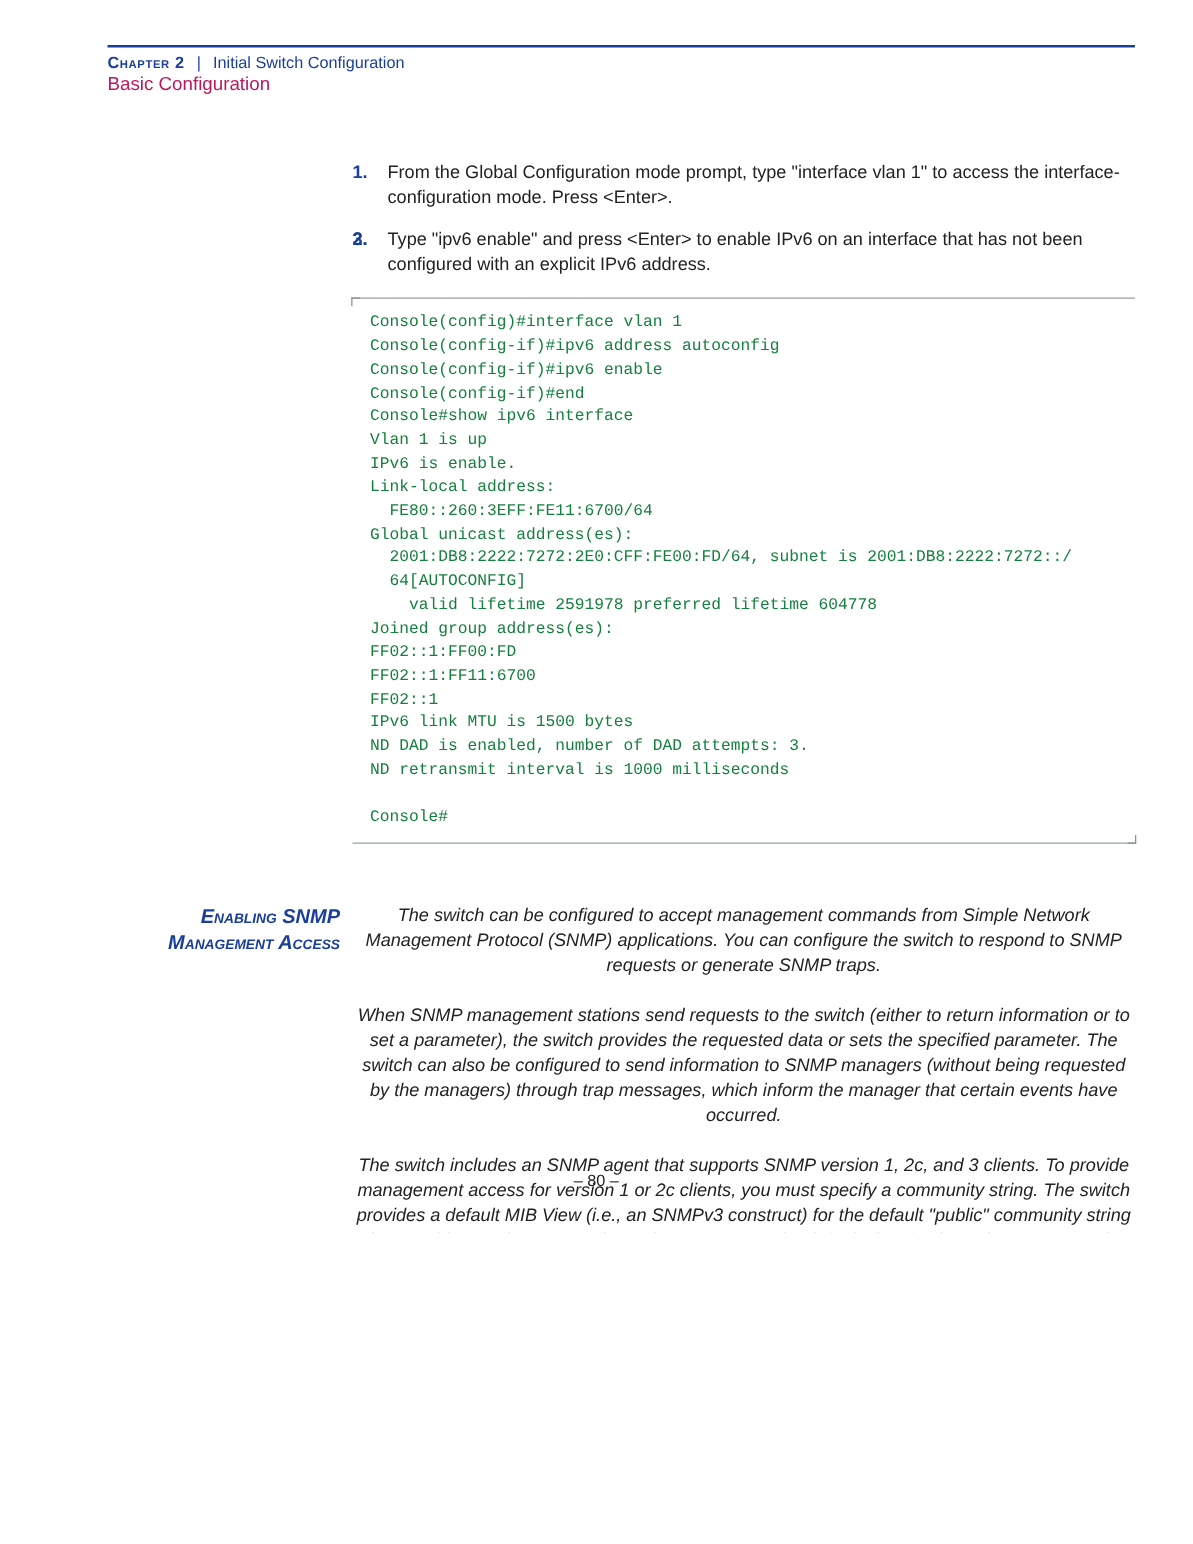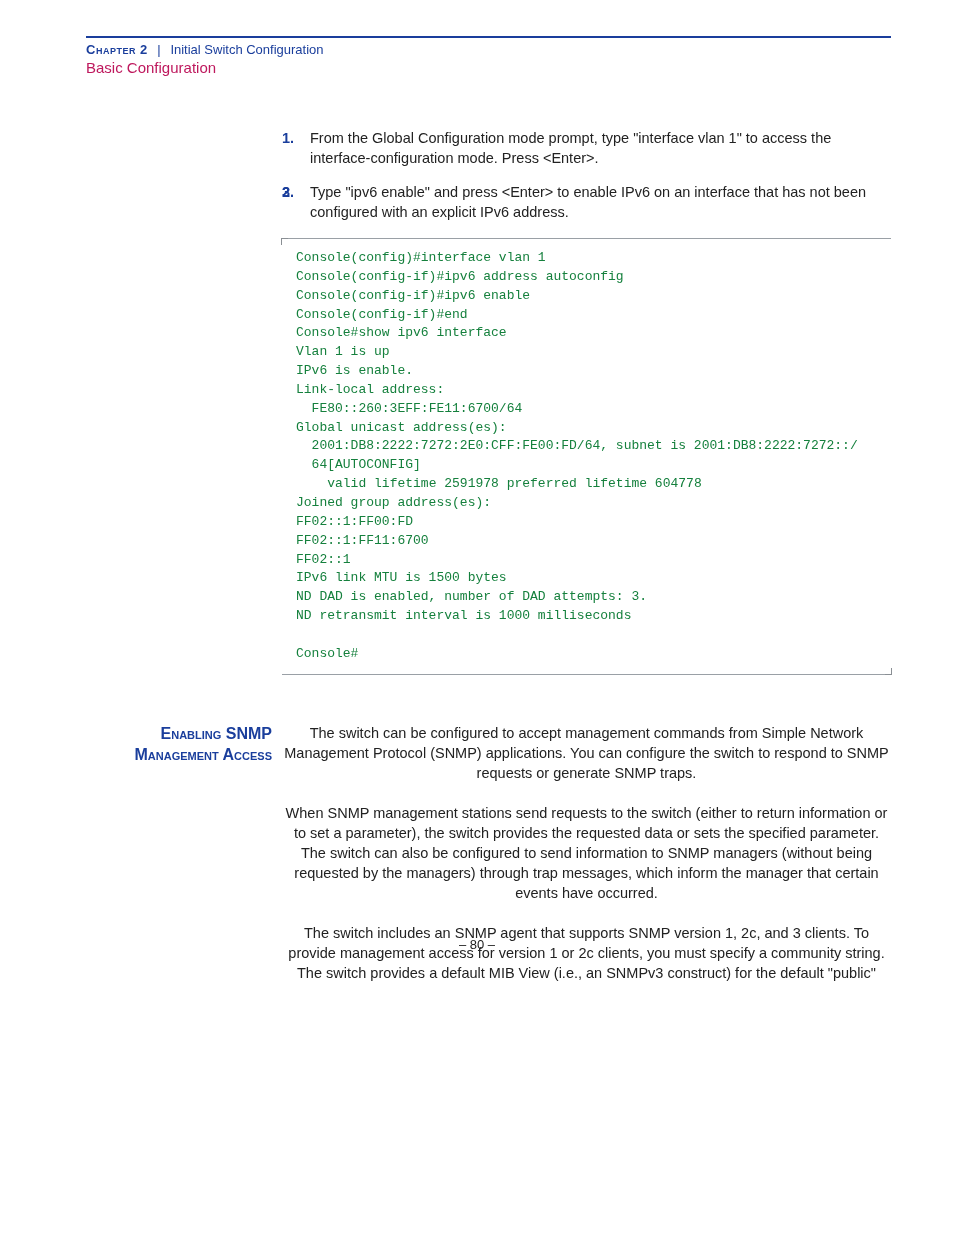--- a/index.html
+++ b/index.html
@@ -7,21 +7,21 @@
     padding: 0;
     background: #fff;
     font-family: Verdana, Geneva, sans-serif;
     color: #222;
   }
   .page {
     width: 954px;
     height: 986px;
     position: relative;
     box-sizing: border-box;
-    padding: 36px 63px 40px 86px;
+    padding: 36px 46px 40px 86px;
   }
   .hr-top {
     border: none;
     border-top: 2px solid #1a3e9c;
     margin: 0 0 4px 0;
   }
   .header-line1 {
     font-size: 13px;
     color: #1a3e9c;
   }
@@ -92,20 +92,21 @@
     position: absolute;
     bottom: -1px; right: -1px;
     width: 6px; height: 6px;
     border-bottom: 1px solid #8a8f94;
     border-right: 1px solid #8a8f94;
   }
   .snmp-row {
     display: flex;
     align-items: flex-start;
     margin-left: -196px;
+    font-style: italic;
   }
   .sidehead {
     width: 196px;
     flex: 0 0 196px;
     text-align: right;
     padding-right: 10px;
     box-sizing: border-box;
     font-variant: small-caps;
     font-weight: bold;
     color: #1a3e9c;

